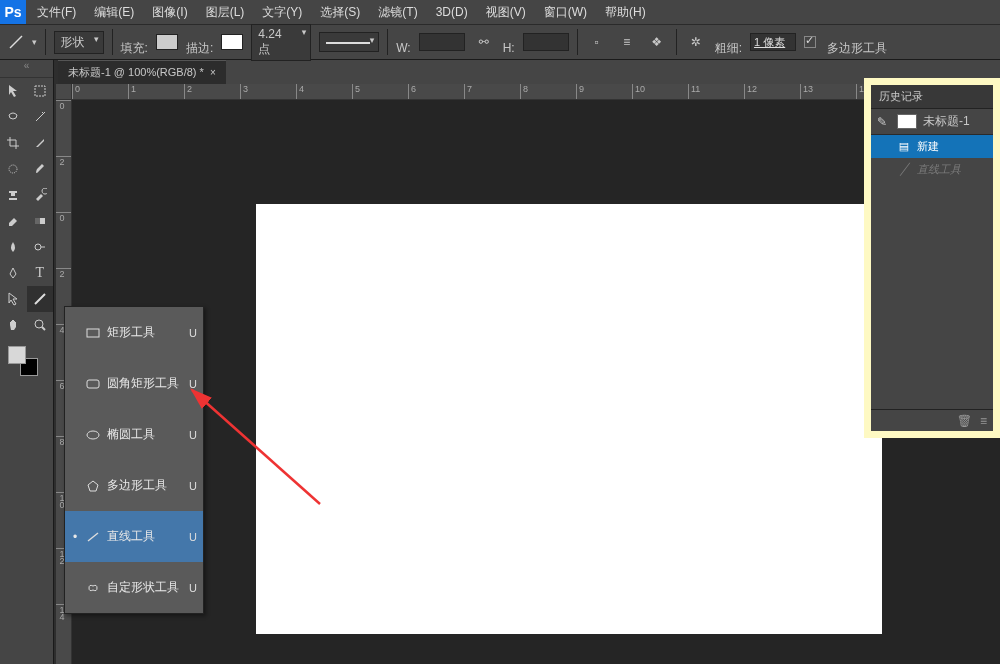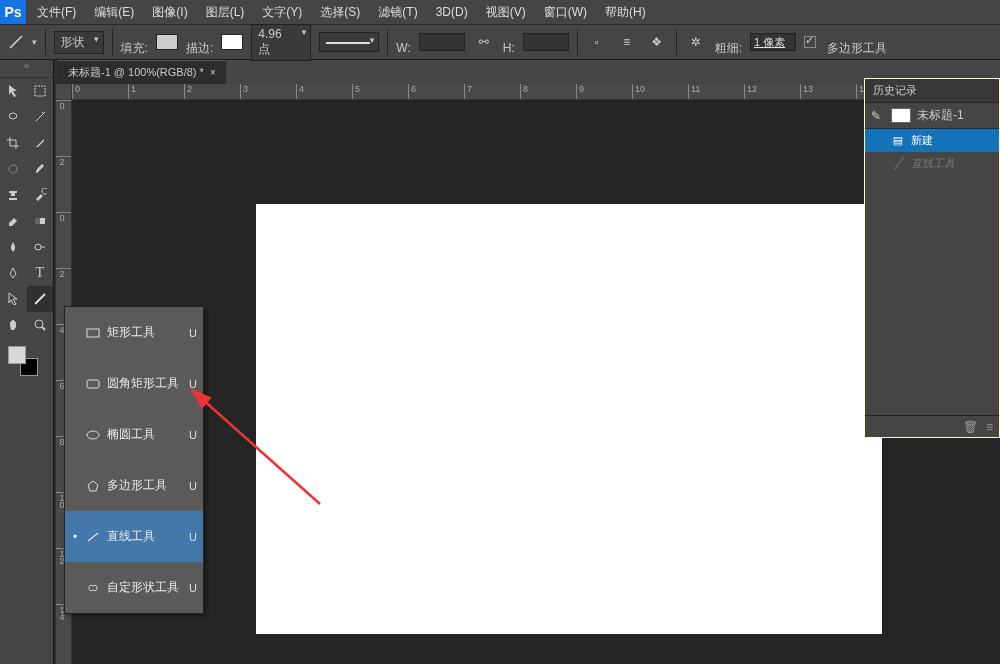--- a/index.html
+++ b/index.html
@@ -39,21 +39,21 @@
 .canvas-area { position: absolute; left: 56px; top: 84px; right: 0; bottom: 0; background: #252525; }
 .ruler-h { position: absolute; left: 16px; top: 0; right: 0; height: 16px; background: #494949; border-bottom: 1px solid #333; font-size: 9px; color: #aaa; overflow: hidden; display:flex;}
 .ruler-h .tick { position:relative; flex: 0 0 56px; border-left: 1px solid #888;}
 .ruler-h .tick span { position: absolute; left: 2px; top: 0; }
 .ruler-v { position: absolute; left: 0; top: 16px; bottom: 0; width: 16px; background: #494949; border-right: 1px solid #333; font-size: 9px; color: #aaa; display:flex; flex-direction:column;}
 .ruler-v .tick { position:relative; flex: 0 0 56px; border-top: 1px solid #888;}
 .ruler-v .tick span { position:absolute; left:2px; top:0; writing-mode: vertical-rl; text-orientation: upright; letter-spacing:-3px; line-height:8px;}
 .ruler-corner { position:absolute; left:0; top:0; width:16px; height:16px; background:#494949; border-right:1px solid #333; border-bottom:1px solid #333; }
 .canvas { position: absolute; left: 200px; top: 120px; width: 626px; height: 430px; background: #fff; }
 
-.history-panel { position: absolute; right: 0; top: 78px; width: 136px; background: #454545; border: 1px solid #fef9c3; height: 360px; }
+.history-panel { position: absolute; right: 0; top: 78px; width: 136px; background: #454545; border: 7px solid #fef9c3; height: 360px; }
 .history-panel .panel-tab { background: #383838; padding: 4px 8px; font-size: 11px; border-bottom:1px solid #222; }
 .history-panel .thumb-row { display:flex; align-items:center; padding:4px 6px; gap:6px; border-bottom:1px solid #2a2a2a;}
 .history-panel .thumb { width: 20px; height: 15px; background: #fff; border: 1px solid #666; }
 .history-panel .hist-item { display:flex; align-items:center; padding:4px 6px; gap:6px; font-size:11px; }
 .history-panel .hist-item.active { background: #1473b8; color:#fff; }
 .history-panel .hist-item.dim { color: #7a7a7a; font-style: italic; }
 .history-panel .hist-icon { width:14px; height:14px; display:flex; align-items:center; justify-content:center;}
 .history-panel .footer { position:absolute; bottom:0; right:0; left:0; height:22px; border-top:1px solid #222; display:flex; justify-content:flex-end; align-items:center; padding:0 6px; gap:8px;}
 
 .flyout { position: absolute; left: 64px; top: 306px; background: #5a5a5a; border: 1px solid #222; box-shadow: 2px 2px 4px rgba(0,0,0,0.4); width: 140px; }
@@ -92,21 +92,21 @@
       </svg>
     </span>
   <span style="font-size:9px">▾</span>
   <span class="sep"></span>
   <span class="drop">形状</span>
   <span class="sep"></span>
   <span class="label">填充:</span>
   <span class="swatch"></span>
   <span class="label">描边:</span>
   <span class="swatch" style="background:#fff"></span>
-  <span class="drop longfield">4.96 点</span>
+  <span class="drop longfield">4.24 点</span>
   <span class="drop" style="width:60px"><svg width="44" height="6">
         <line x1="0" y1="3" x2="44" y2="3" stroke="#ddd" stroke-width="2"></line>
       </svg></span>
   <span class="sep"></span>
   <span class="label">W:</span>
   <input class="numfield" style="">
   <span class="iconbtn">⚯</span>
   <span class="label">H:</span>
   <input class="numfield" style="">
   <span class="sep"></span>

